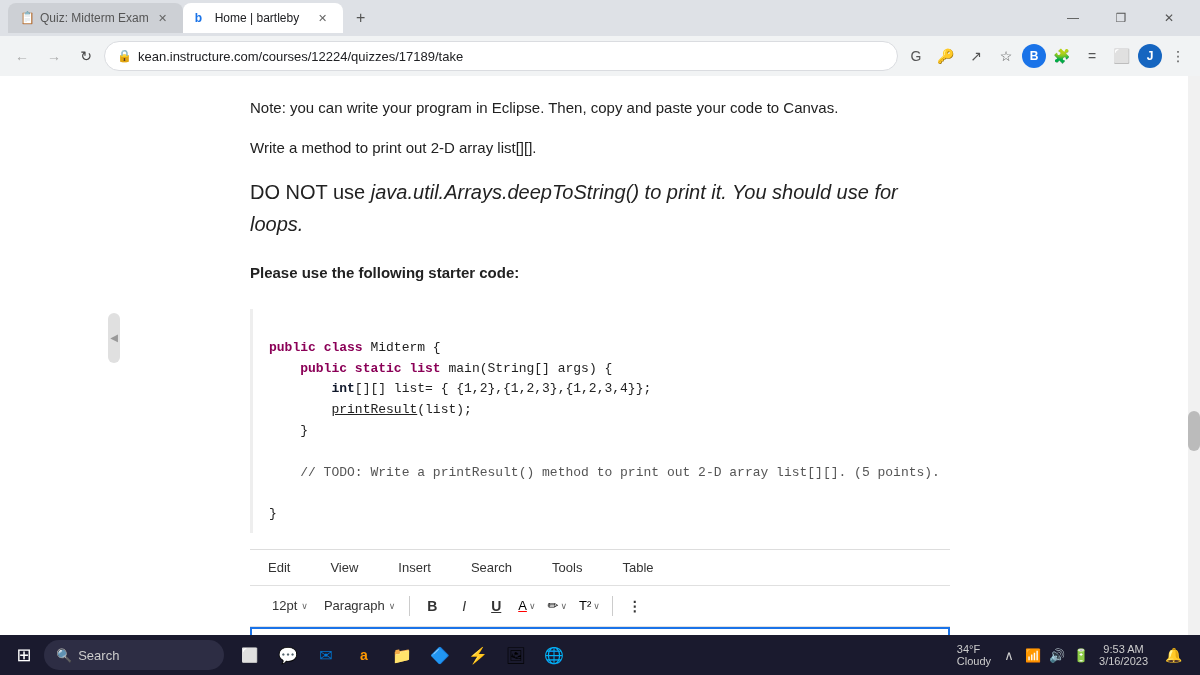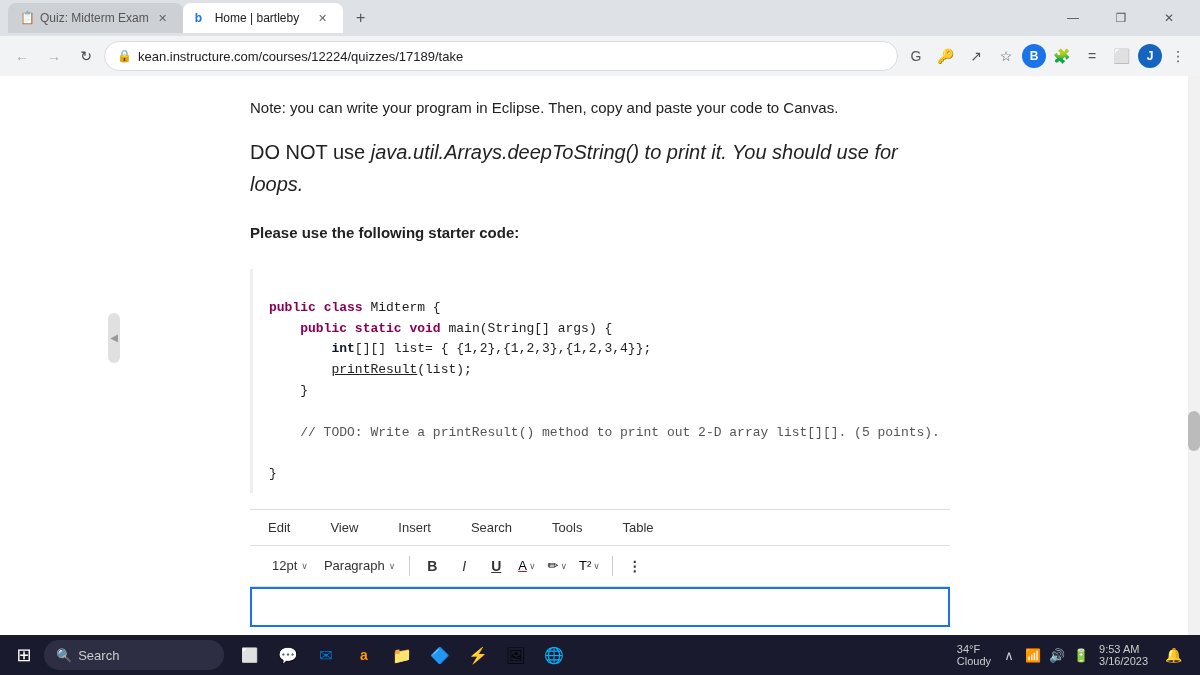--- a/index.html
+++ b/index.html
@@ -394,21 +394,21 @@
       display: flex;
       flex-direction: column;
       align-items: flex-start;
     }
 
     .taskbar-clock {
       font-size: 11px;
       color: #ccc;
       display: flex;
       flex-direction: column;
-      align-items: flex-start;
+      align-items: center;
     }
 
     .sidebar-toggle {
       position: absolute;
       left: 108px;
       top: 50%;
       transform: translateY(-50%);
       width: 12px;
       height: 50px;
       background: #e0e0e0;
@@ -485,30 +485,31 @@
       <div class="toolbar-icon" style="background:#1565c0; color:#fff; border-radius:50%; width:24px; height:24px; font-size:12px; font-weight:bold;">J</div>
       <div class="toolbar-icon">⋮</div>
     </div>
   </div>
 
   <div class="content-area" style="height: calc(675px - 76px - 40px);">
     <div class="page-content">
 
       <p class="question-note">Note: you can write your program in Eclipse. Then, copy and paste your code to Canvas.</p>
 
+      <p class="question-instruction">Write a method to print out 2-D array list[][].</p>
 
       <p class="question-warning">
         <span>DO NOT use </span><em>java.util.Arrays.deepToString() to print it. You should use for loops.</em>
       </p>
 
       <p class="starter-label">Please use the following starter code:</p>
 
       <div class="code-block">
 <span class="kw-public">public</span> <span class="kw-class">class</span> <span class="code-normal">Midterm {</span>
-    <span class="kw-public">public</span> <span class="kw-static">static</span> <span class="kw-void">void</span> <span class="code-normal">main(String[] args) {</span>
+    <span class="kw-public">public</span> <span class="kw-static">static</span> <span class="kw-void">list</span> <span class="code-normal">main(String[] args) {</span>
         <span class="kw-int">int</span><span class="code-normal">[][] list= { {1,2},{1,2,3},{1,2,3,4}};</span>
         <span class="code-normal" style="text-decoration:underline;margin-top:32px;">printResult</span><span class="code-normal">(list);</span>
     <span class="code-normal">}</span>
 
     <span class="code-gray">// TODO: Write a printResult() method to print out 2-D array list[][]. (5 points).</span>
 
 <span class="code-normal">}</span></div>
 
       <div class="editor-section">
 

